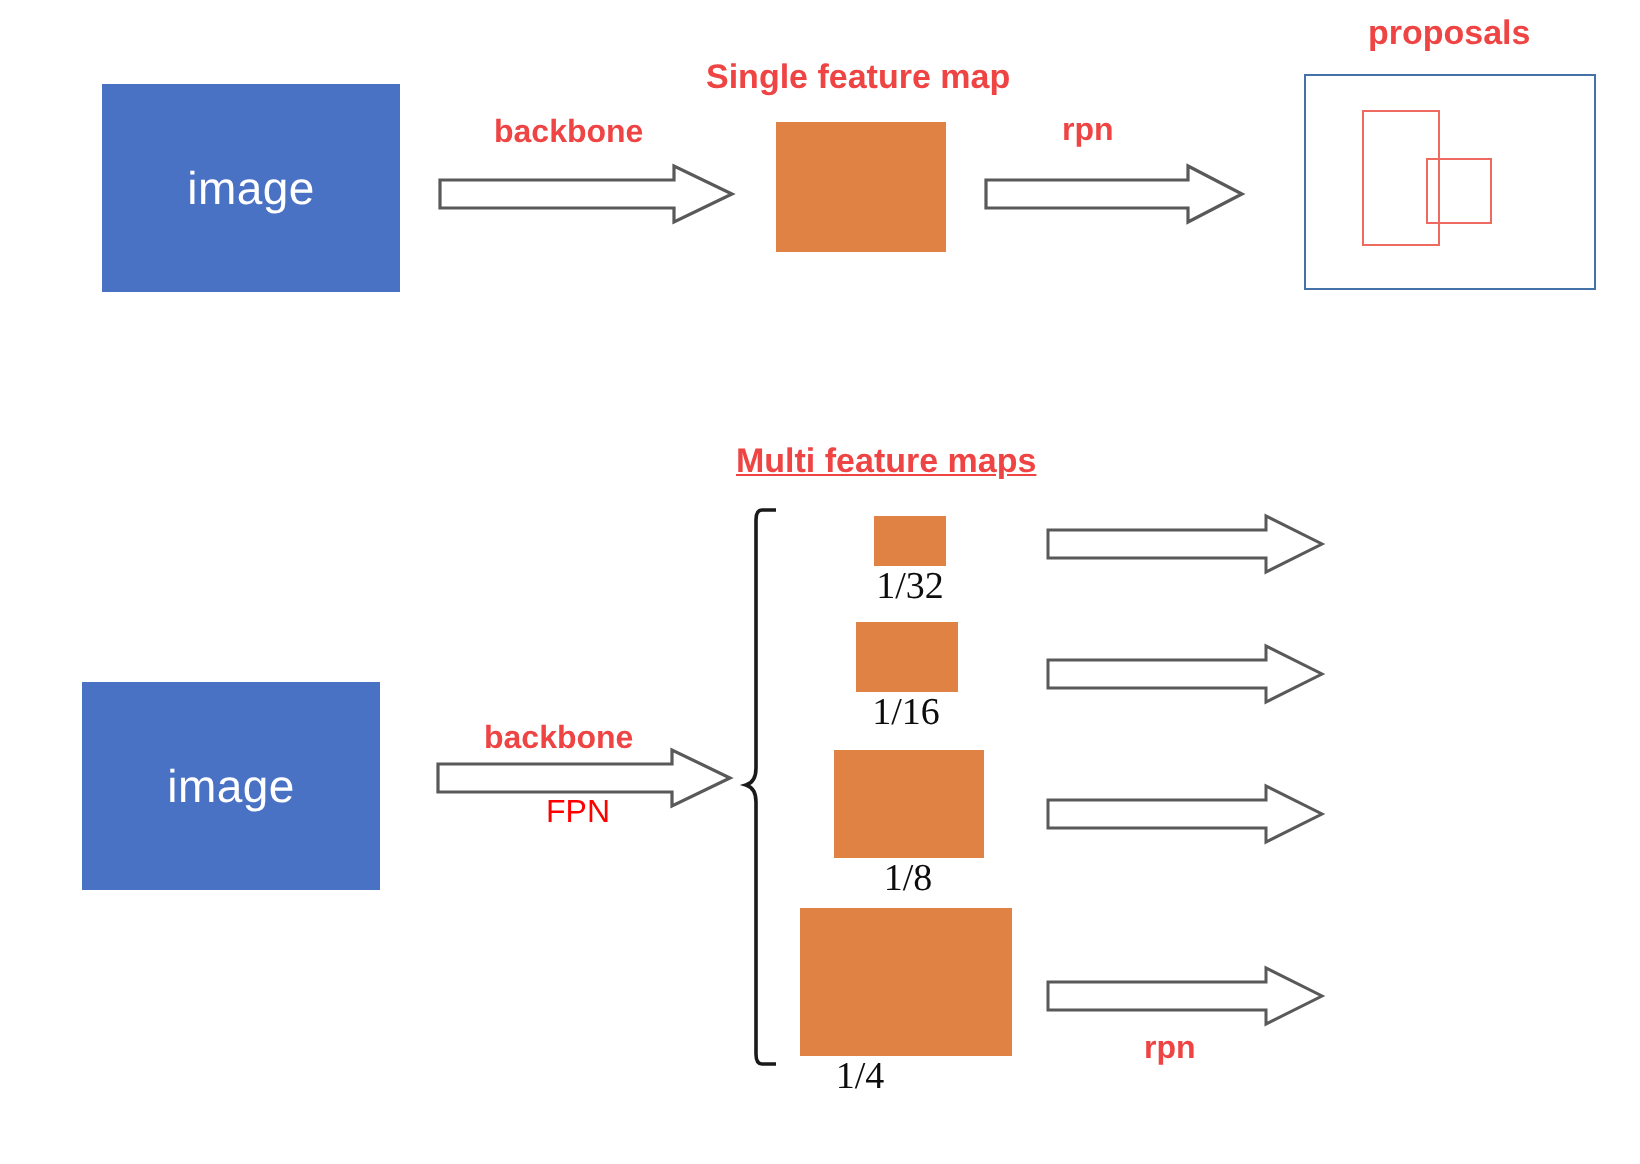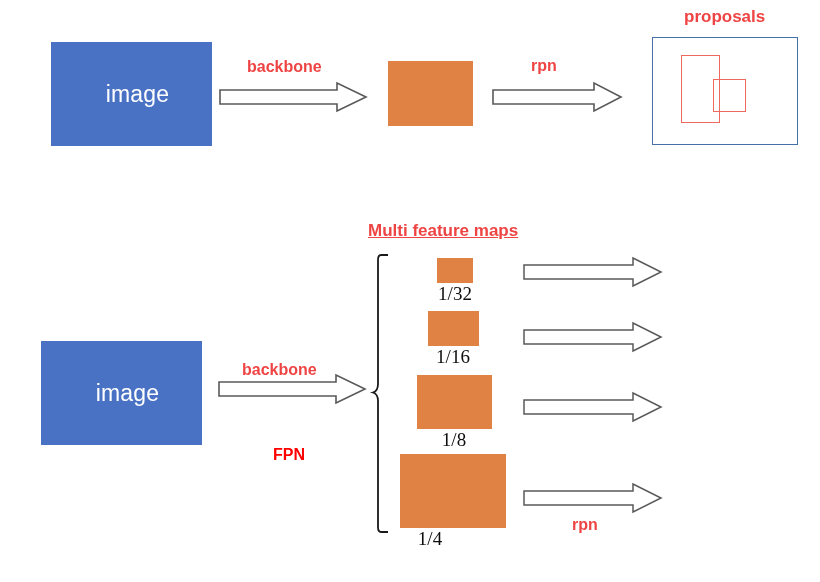--- a/index.html
+++ b/index.html
@@ -22,21 +22,20 @@
   
   .image-box {
     background: #4a72c4;
     display: flex;
     align-items: center;
     justify-content: center;
     color: #ffffff;
     font-size: 23px;
     font-weight: 400;
     letter-spacing: .2px;
-    padding-left: 12px;
   }
 
   
   .fmap {
     background: #df8244;
   }
 
   
   .proposals-frame {
     border: 1.5px solid #4472a8;
@@ -57,23 +56,22 @@
   .label-title {
     font-size: 17px;
     font-weight: 700;
   }
   .label-bold {
     font-size: 16px;
     font-weight: 700;
   }
   .label-red {
     font-size: 16px;
-    font-weight: 700;
+    font-weight: 400;
     color: #ff0000;
-    margin-top: 48px;
   }
   .label-scale {
     font-family: "Liberation Serif", serif;
     font-size: 19px;
     color: #0d0d0d;
     text-align: center;
   }
 
   .arrow-svg { display: block; overflow: visible; }
   .brace-svg { display: block; overflow: visible; }
@@ -88,20 +86,21 @@
   </div>
 
   <div class="abs label label-bold" style="left:247px; top:58px;">backbone</div>
 
   <div class="abs" style="left:219px; top:82px;">
     <svg class="arrow-svg" width="148" height="30" viewBox="0 0 148 30">
       <polygon points="1,8 118,8 118,1 147,15 118,29 118,22 1,22" fill="#ffffff" stroke="#595959" stroke-width="1.6" stroke-linejoin="miter"></polygon>
     </svg>
   </div>
 
+  <div class="abs label label-title" style="left:353px; top:29px;">Single feature map</div>
 
   <div class="abs fmap" style="left:388px; top:61px; width:85px; height:65px;"></div>
 
   <div class="abs label label-bold" style="left:531px; top:57px;">rpn</div>
 
   <div class="abs" style="left:492px; top:82px;">
     <svg class="arrow-svg" width="130" height="30" viewBox="0 0 130 30">
       <polygon points="1,8 102,8 102,1 129,15 102,29 102,22 1,22" fill="#ffffff" stroke="#595959" stroke-width="1.6" stroke-linejoin="miter"></polygon>
     </svg>
   </div>

